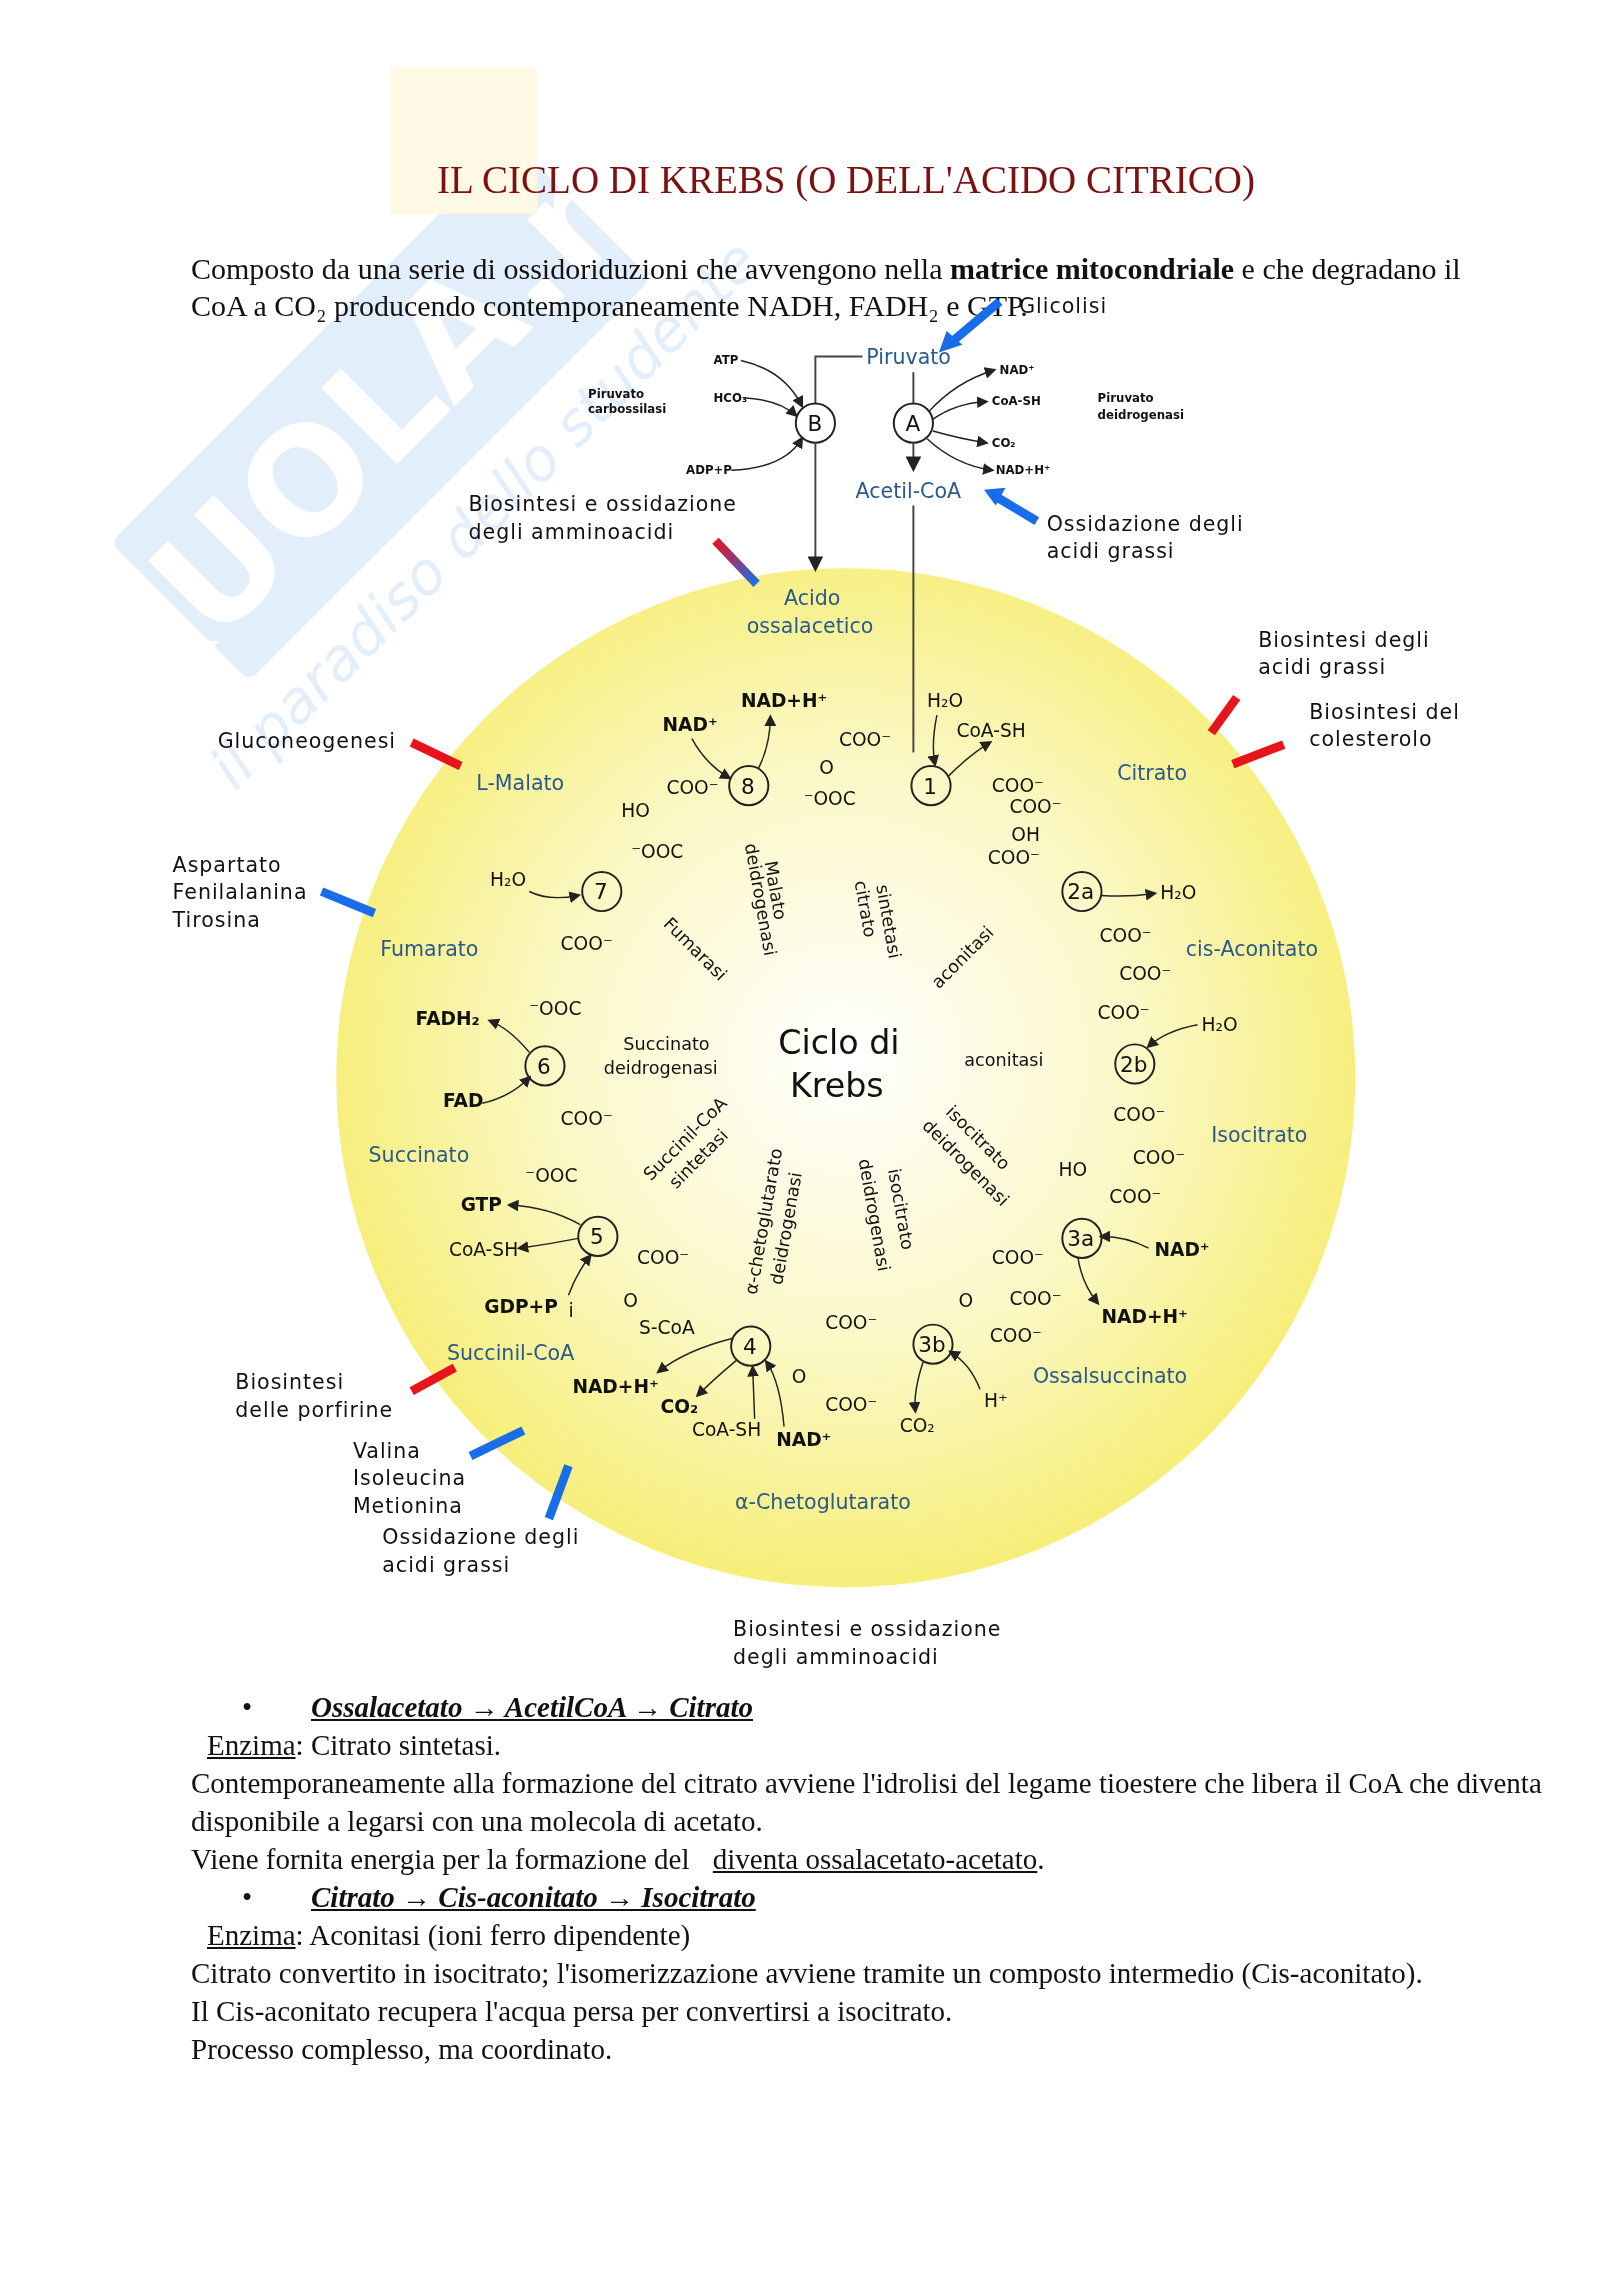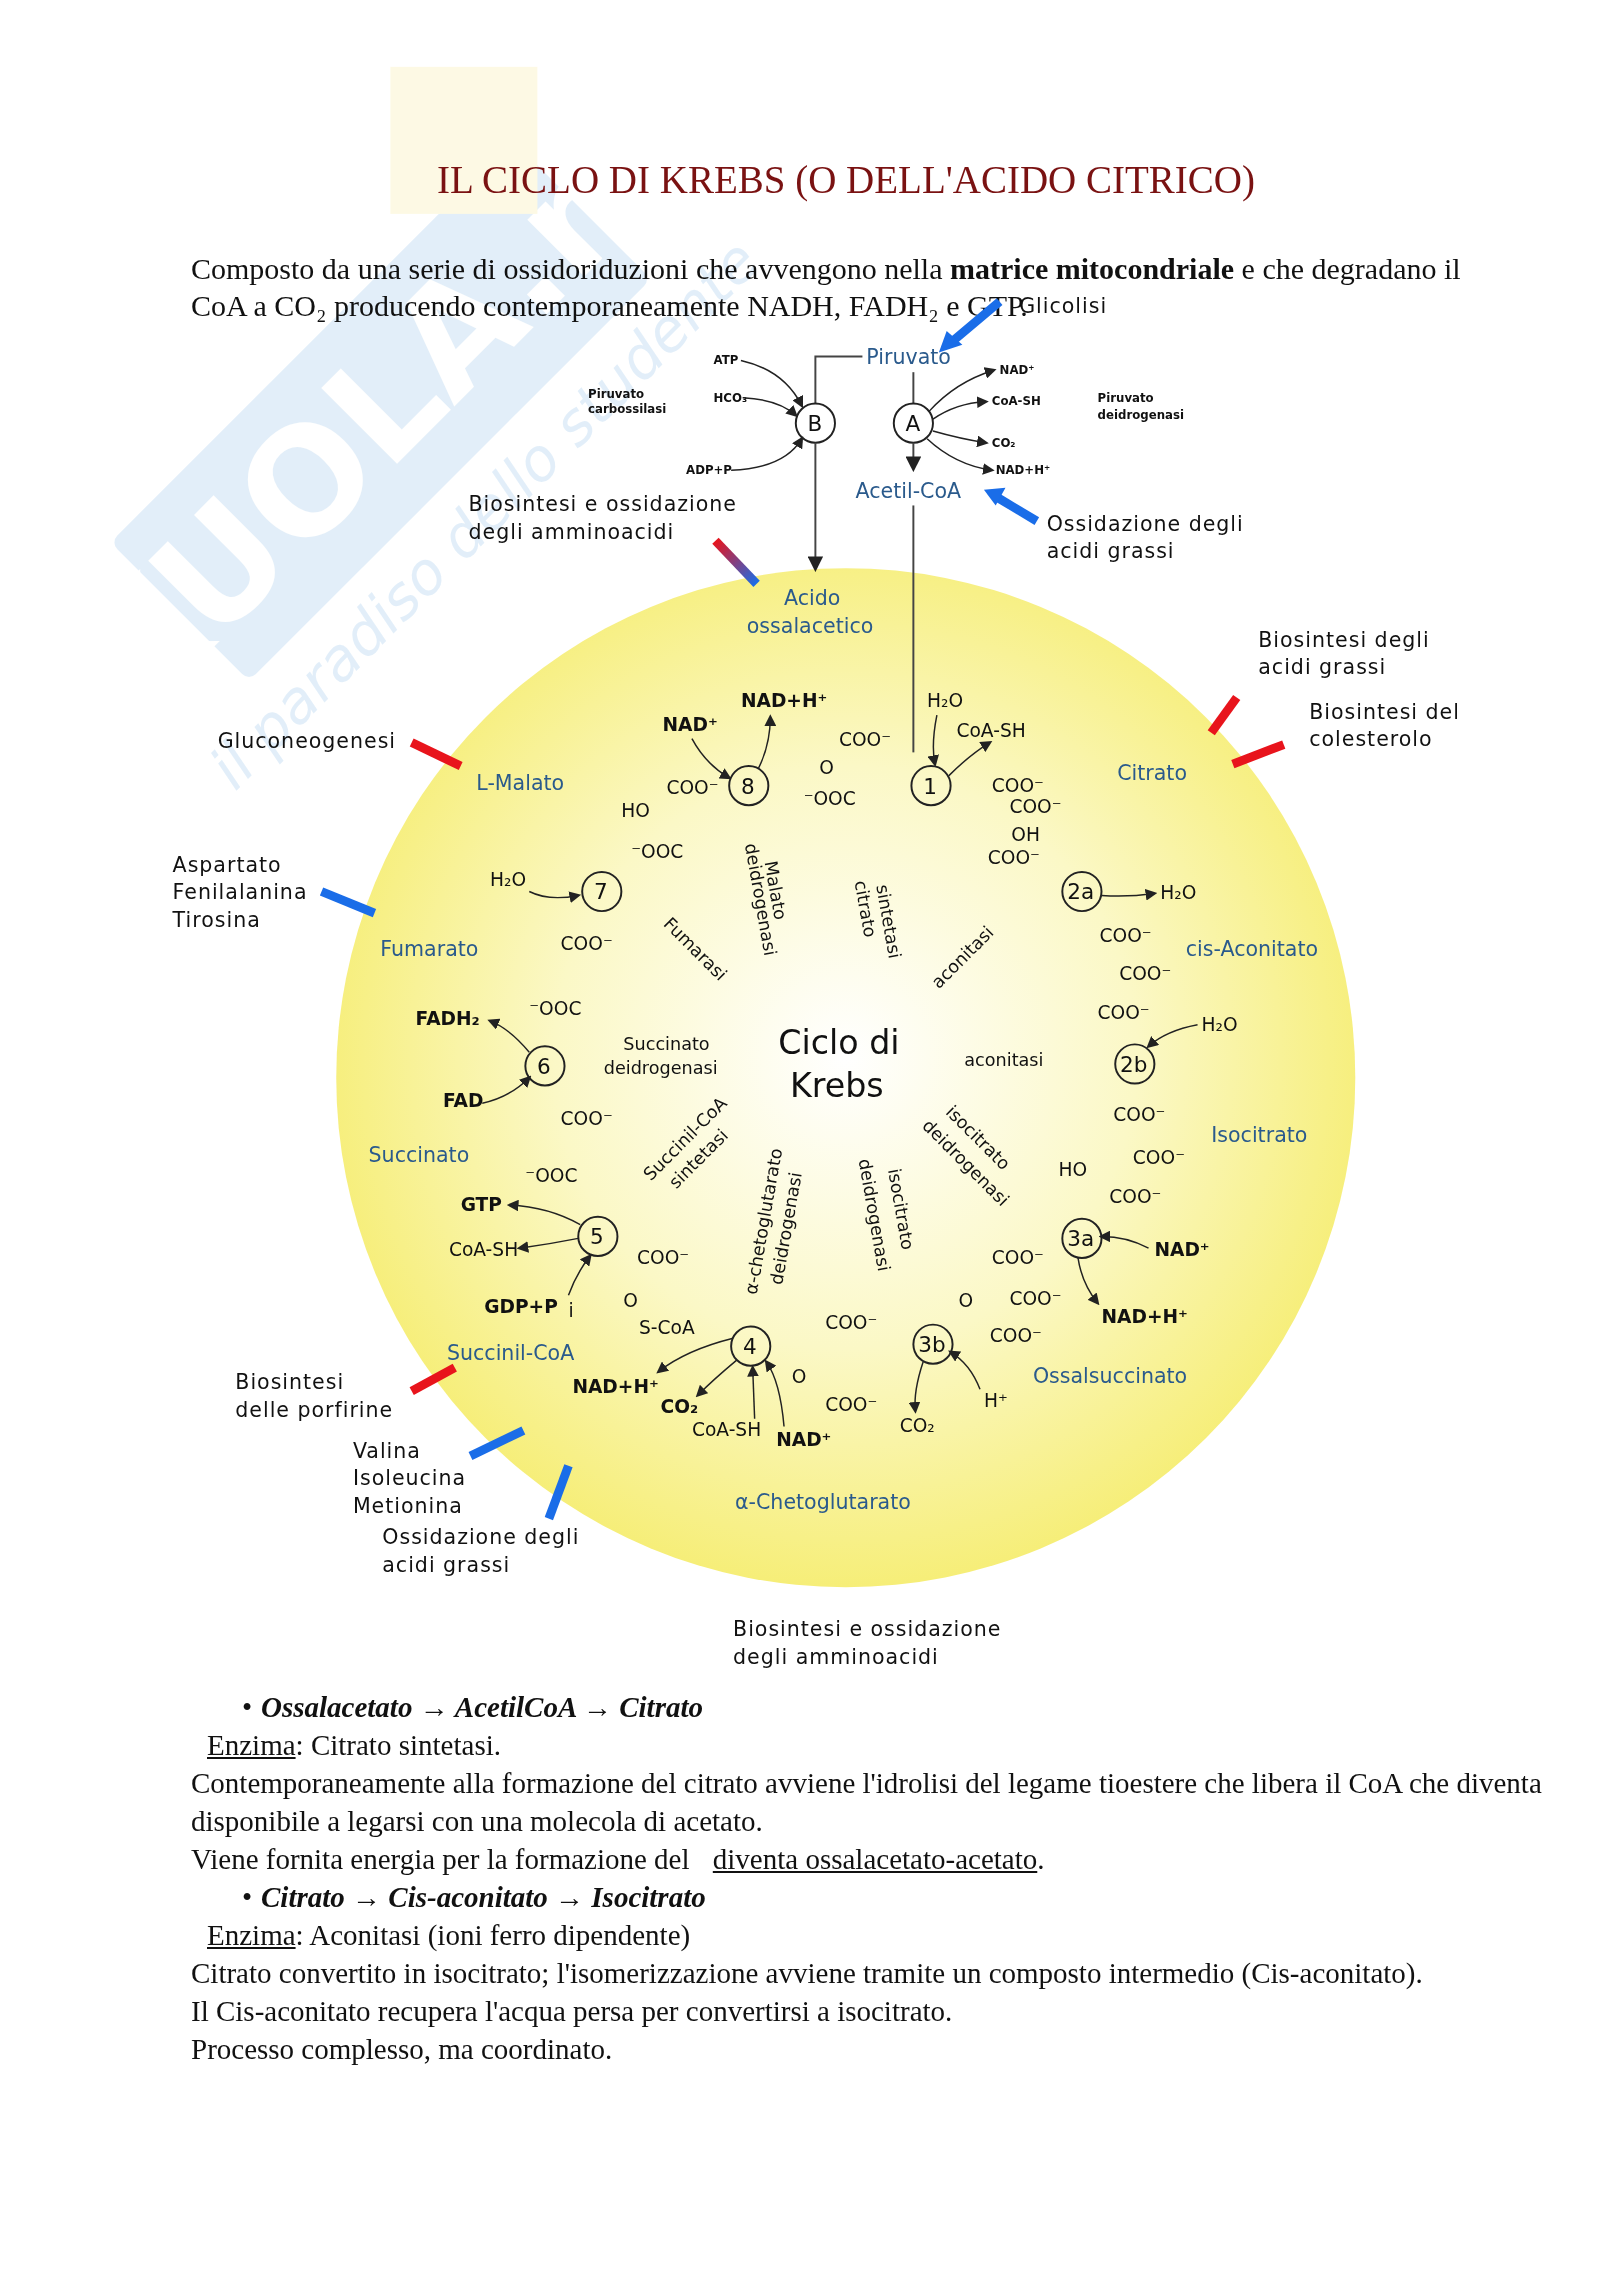--- a/index.html
+++ b/index.html
@@ -8,21 +8,21 @@
   .serif { font-family: "Liberation Serif", "DejaVu Serif", serif; padding-left: 36px; }
   .title { position: absolute; left: 0; width: 1620px; top: 157px; text-align: center;
            font-size: 39px; color: #7a1212; }
   .intro { position: absolute; left: 155px; top: 206px; width: 1323px; font-size: 30px; line-height: 37px; color: #111; margin-top: 44px; }
   .intro b { font-weight: bold; }
   .diagram { position: absolute; left: 0; top: 284px; width: 1620px; height: 1411px; }
   .body-text { position: absolute; left: 155px; top: 1688px; width: 1372px; font-size: 29px; line-height: 38px; color: #111; }
   .body-text p { margin: 0; }
   .bullet { padding-left: 51px; font-style: italic; font-weight: bold; position: relative; }
   .bullet::before { content: "•"; position: absolute; left: 51px; font-style: normal; font-weight: normal; }
-  .bullet span.txt { margin-left: 19px; }
+  .bullet span.txt { margin-left: 69px; text-decoration: underline; }
   .u { text-decoration: underline; margin-left: 16px; }
   .watermark { position: absolute; left: 29px; top: 59px; width: 745px; height: 745px; opacity: 0.14; pointer-events: none; }
   svg text { font-family: "DejaVu Sans", "Liberation Sans", sans-serif; }
   .lbl { font-size: 21px; fill: #111; letter-spacing: 1px; }
   .met { font-size: 21px; fill: #2a5a8c; }
   .chem { font-size: 19px; fill: #111; }
   .bold { font-weight: bold; }
   .small { font-size: 12px; font-weight: bold; fill: #111; }
   .enz { font-size: 18px; fill: #111; }
   .step { font-size: 22px; fill: #111; }

